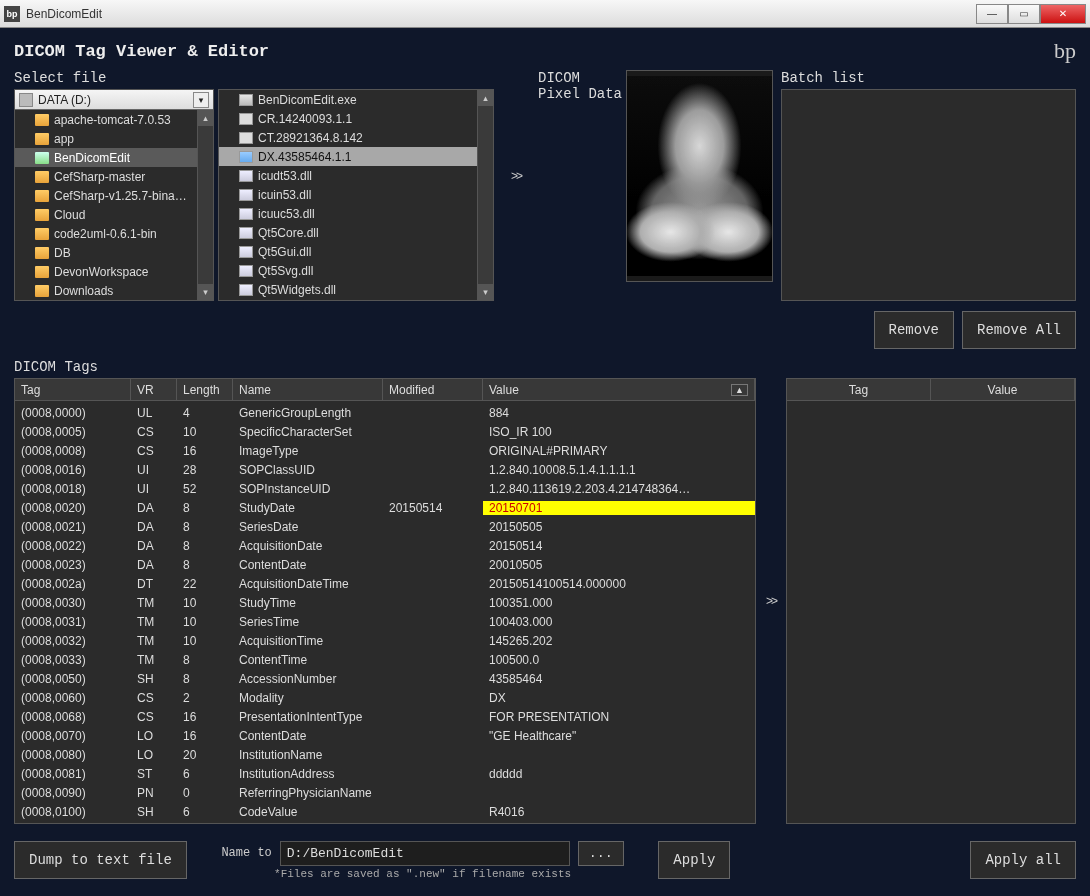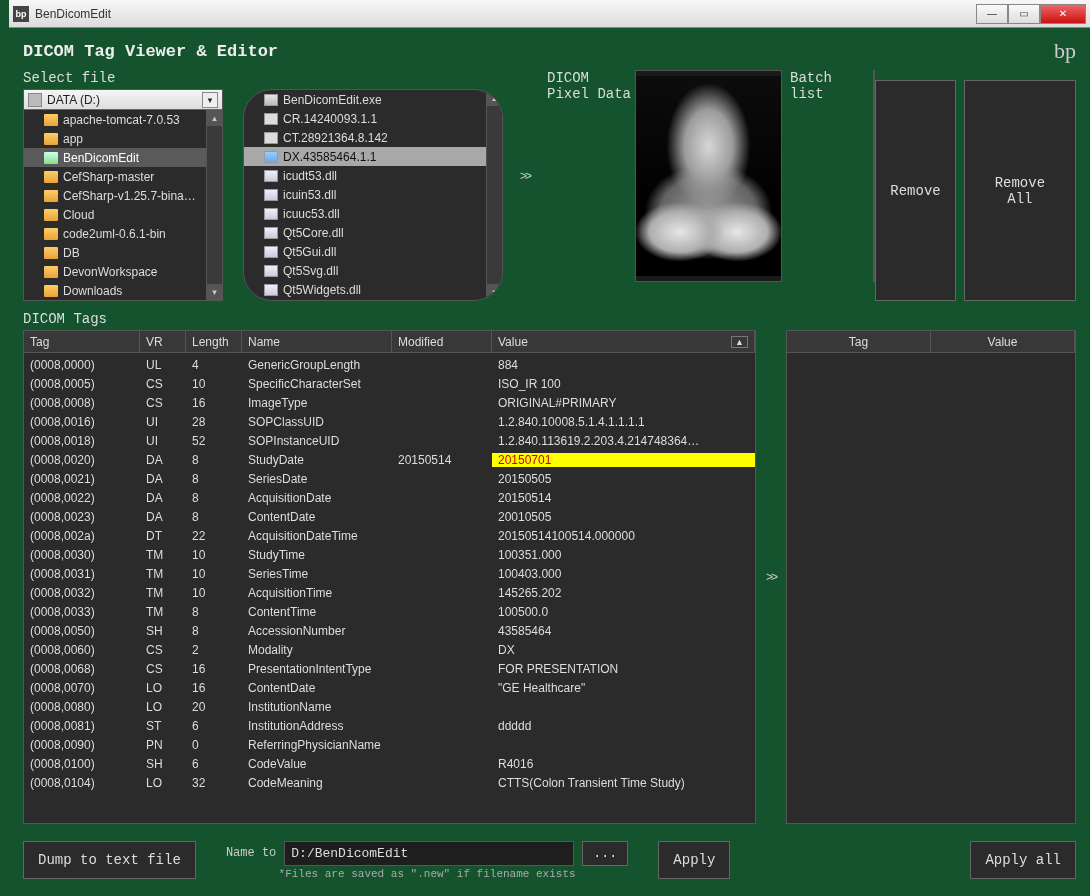--- a/index.html
+++ b/index.html
@@ -7,24 +7,23 @@
     font-family: "Segoe UI", Tahoma, sans-serif;
     font-size: 12px;
     background: #ccc;
     width: 1090px;
     height: 896px;
     overflow: hidden;
   }
   .window {
     width: 1090px;
     height: 896px;
-    background: #14532d;
+    background: #0f172a;
     position: relative;
     box-shadow: 0 0 10px rgba(0,0,0,0.5);
-    padding-left: 9px;
   }
   .titlebar {
     height: 28px;
     background: linear-gradient(to bottom,#f7f7f7,#dcdcdc);
     display: flex;
     align-items: center;
     padding: 0 4px;
     border-bottom: 1px solid #888;
   }
   .titlebar .appicon {
@@ -64,29 +63,29 @@
     font-size: 14px;
     color: #ddd;
     margin-bottom: 3px;
   }
   
   .top-row {
     display:flex; gap:8px; margin-bottom:10px;
   }
   .col-select { width: 480px; display:flex; flex-direction:column;}
   .col-pixel  { width: 235px; display:flex; flex-direction:row;}
-  .col-batch  { flex:1; display:flex; }
-  
-  .select-area { display:flex; gap:20px; height:212px; }
+  .col-batch  { flex:1; display:flex; flex-direction:column;}
+  
+  .select-area { display:flex; gap:4px; height:212px; }
   .tree-panel, .file-panel {
     border:1px solid #555; background:#2b2b2b;
     overflow:hidden; position:relative;
   }
   .tree-panel { width: 200px; }
-  .file-panel { flex:1;border-radius:29px; }
+  .file-panel { flex:1; }
   
   .drive-header {
     background: linear-gradient(#f5f5f5,#ddd);
     color:#222; height:20px; display:flex; align-items:center;
     padding: 0 4px; border-bottom:1px solid #666;
   }
   .drive-header .disk-icon {
     width:14px;height:14px;background:#bbb;border:1px solid #888;margin-right:5px;
     position:relative;
   }

